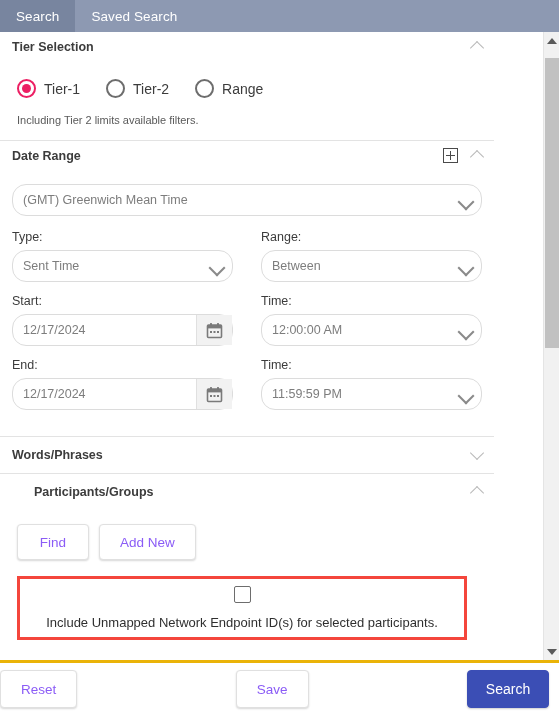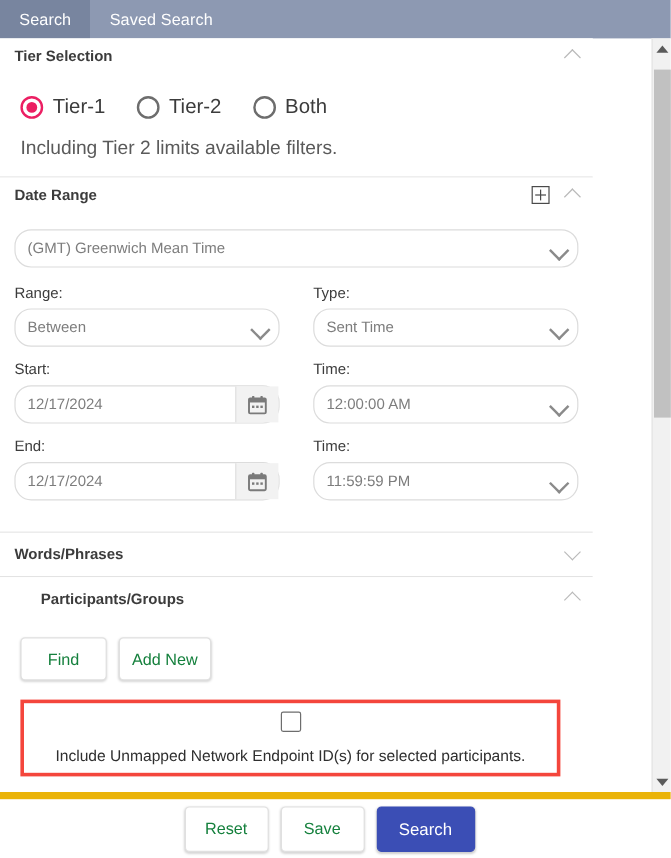--- a/index.html
+++ b/index.html
@@ -122,28 +122,28 @@
   .radio.checked::after {
     content: "";
     position: absolute;
     left: 50%; top: 50%;
     width: 9px; height: 9px;
     margin: -4.5px 0 0 -4.5px;
     border-radius: 50%;
     background: #ec1f63;
   }
   .radio-label {
-    font-size: 17px;
+    font-size: 14px;
     color: #3c3c3c;
     margin-left: 8px;
     white-space: nowrap;
   }
   .hint {
     padding: 16px 0 0 5px;
-    font-size: 16px;
+    font-size: 11px;
     color: #5a5a5a;
   }
 
   
   .form-grid {
     display: grid;
     grid-template-columns: 1fr 1fr;
     column-gap: 28px;
     row-gap: 0;
     padding-top: 14px;
@@ -197,27 +197,27 @@
     display: flex; align-items: center; justify-content: center;
     cursor: pointer;
   }
   .cal-ico { display: block; }
 
   
   .btn-row { display: flex; gap: 10px; padding: 14px 0 14px 5px; }
   .btn {
     min-width: 72px;
     height: 36px;
-    padding: 0 10px;
+    padding: 0 20px;
     background: #ffffff;
     border: 1px solid #e0e0e0;
     border-radius: 4px;
     box-shadow: 0 1px 2px rgba(0,0,0,.16);
     font-size: 13.5px;
-    color: #15803d;
+    color: #8b5cf6;
     cursor: pointer;
     font-family: "Liberation Sans", sans-serif;
   }
 
   
   .hl-wrap {
     margin: 0 0 0 0;
     padding: 0;
   }
   .check-row {
@@ -277,22 +277,22 @@
     background: #c1c1c1;
     cursor: pointer;
   }
 
   
   .footer {
     position: absolute;
     left: 0; bottom: 0;
     width: 559px; height: 55px;
     background: #ffffff;
-    border-top: 6px solid #eab308;
-    display: flex; align-items: center; justify-content: center;
+    border-top: 3px solid #eab308;
+    display: flex; align-items: center; justify-content: space-between;
     gap: 10px;
     padding-right: 10px;
   }
   .btn-primary {
     background: #3b4eb5;
     border: 1px solid #3b4eb5;
     color: #ffffff;
     min-width: 82px;
     height: 38px;
     border-radius: 4px;
@@ -331,21 +331,21 @@
           <label class="radio-item">
             <span class="radio checked"></span>
             <span class="radio-label">Tier-1</span>
           </label>
           <label class="radio-item">
             <span class="radio"></span>
             <span class="radio-label">Tier-2</span>
           </label>
           <label class="radio-item">
             <span class="radio"></span>
-            <span class="radio-label">Both</span>
+            <span class="radio-label">Range</span>
           </label>
         </div>
         <div class="hint">Including Tier 2 limits available filters.</div>
       </div>
     </section>
 
     <section class="panel">
       <div class="panel-head">
         <span class="panel-title">Date Range</span>
         <span class="right-tools">
@@ -358,31 +358,31 @@
         <div class="tz-row">
           <div class="control tz-control">
             <span class="val">(GMT) Greenwich Mean Time</span>
             <span class="caret"></span>
           </div>
         </div>
 
         <div class="form-grid">
 
           <div class="field">
+            <span class="field-label">Type:</span>
+            <div class="control">
+              <span class="val">Sent Time</span>
+              <span class="caret"></span>
+            </div>
+          </div>
+
+          <div class="field">
             <span class="field-label">Range:</span>
             <div class="control">
               <span class="val">Between</span>
-              <span class="caret"></span>
-            </div>
-          </div>
-
-          <div class="field">
-            <span class="field-label">Type:</span>
-            <div class="control">
-              <span class="val">Sent Time</span>
               <span class="caret"></span>
             </div>
           </div>
 
           <div class="field">
             <span class="field-label">Start:</span>
             <div class="control date-control">
               <span class="val">12/17/2024</span>
               <span class="cal-btn">
                 <svg class="cal-ico" width="17" height="17" viewBox="0 0 17 17" aria-hidden="true">

